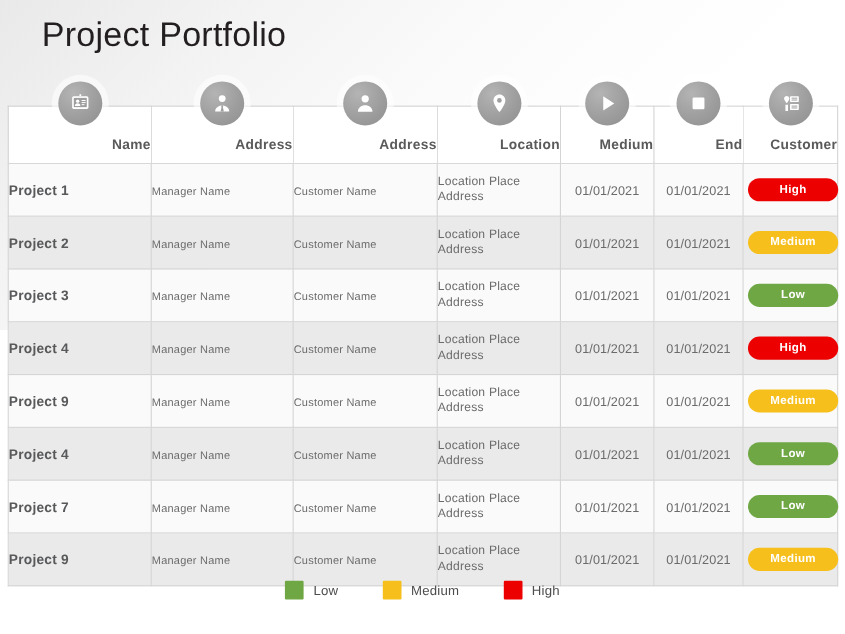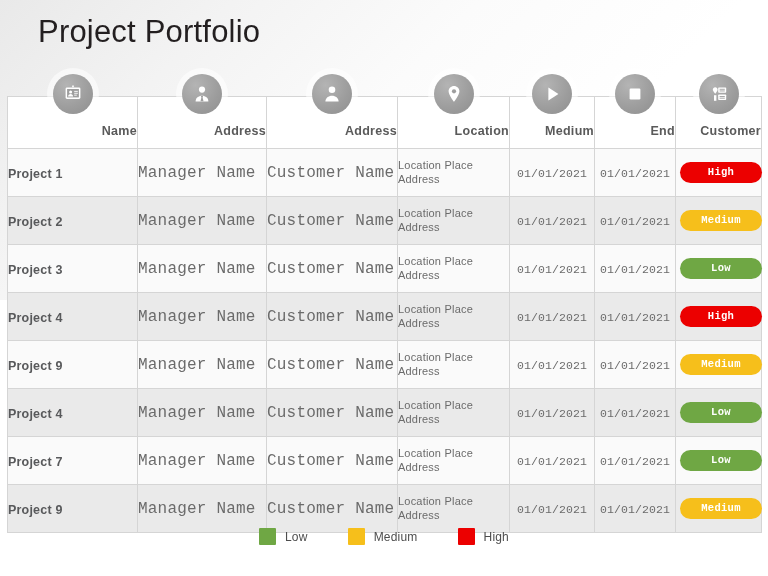--- a/index.html
+++ b/index.html
@@ -93,33 +93,32 @@
     box-shadow: 0 0 0 6px rgba(255,255,255,0.55);
   }
   .hdr-icon svg { display: block; }
 
   
   table.portfolio tbody tr { height: 48px; }
   table.portfolio tbody tr.odd  td { background: #fafafa; }
   table.portfolio tbody tr.even td { background: #eaeaea; }
 
   td.cell { padding: 0 14px; }
-  td.cell.center { text-align: center; padding: 0 4px; font-family: Liberation Mono, monospace; }
+  td.cell.center { text-align: center; padding: 0 4px; }
 
   .name-text {
     font-size: 12.5px;
     font-weight: bold;
     color: #58595b;
     letter-spacing: 0.2px;
   }
   .body-text {
-    font-size: 16px;
+    font-size: 10px;
     color: #6b6b6b;
     letter-spacing: 0.2px;
-    font-family: Liberation Mono, monospace;
   }
   .loc-text {
     font-size: 11px;
     color: #6b6b6b;
     line-height: 13.5px;
     letter-spacing: 0.2px;
   }
   .date-text {
     font-size: 11.5px;
     color: #6b6b6b;

